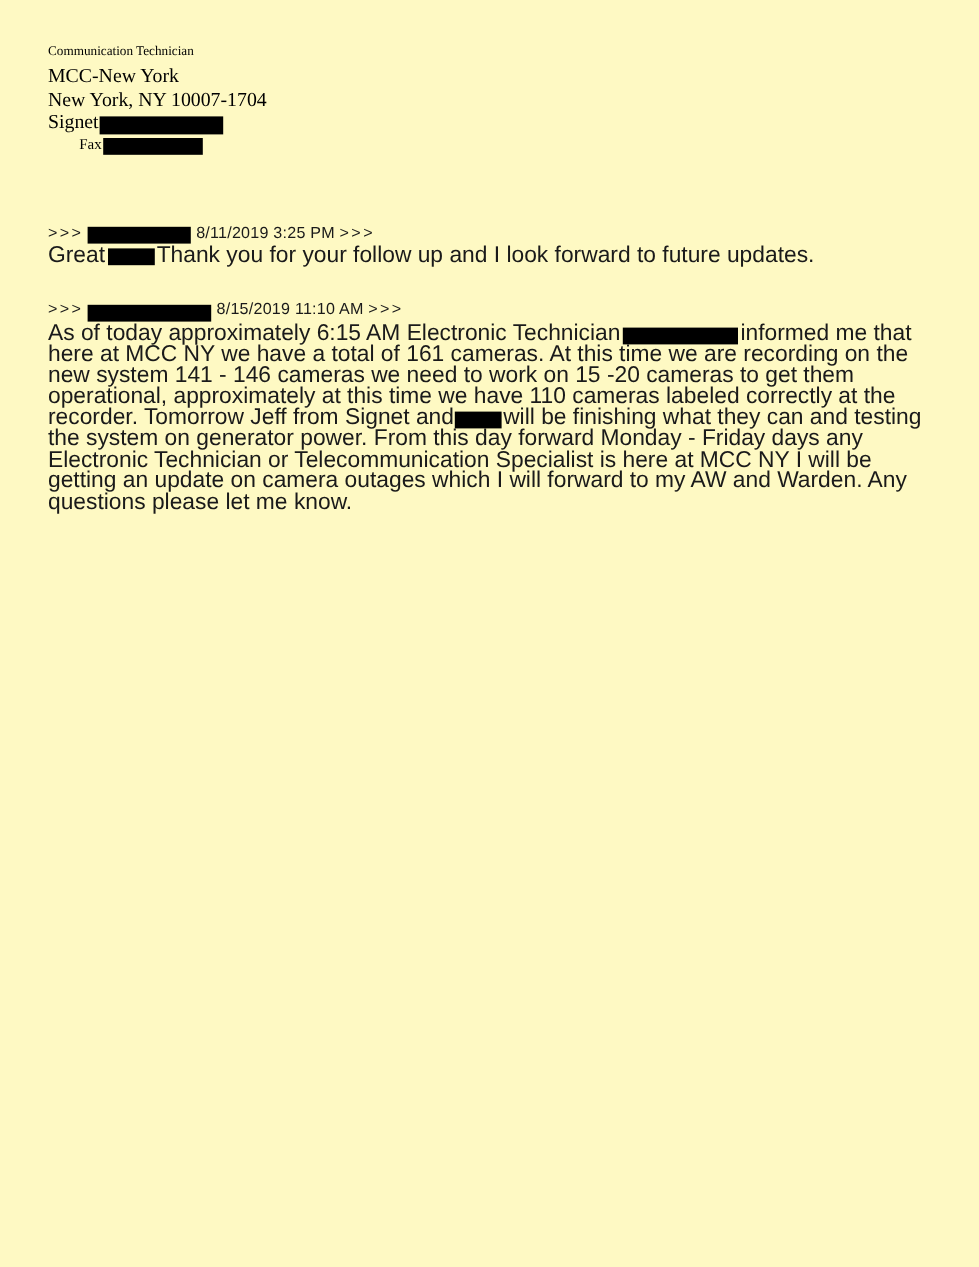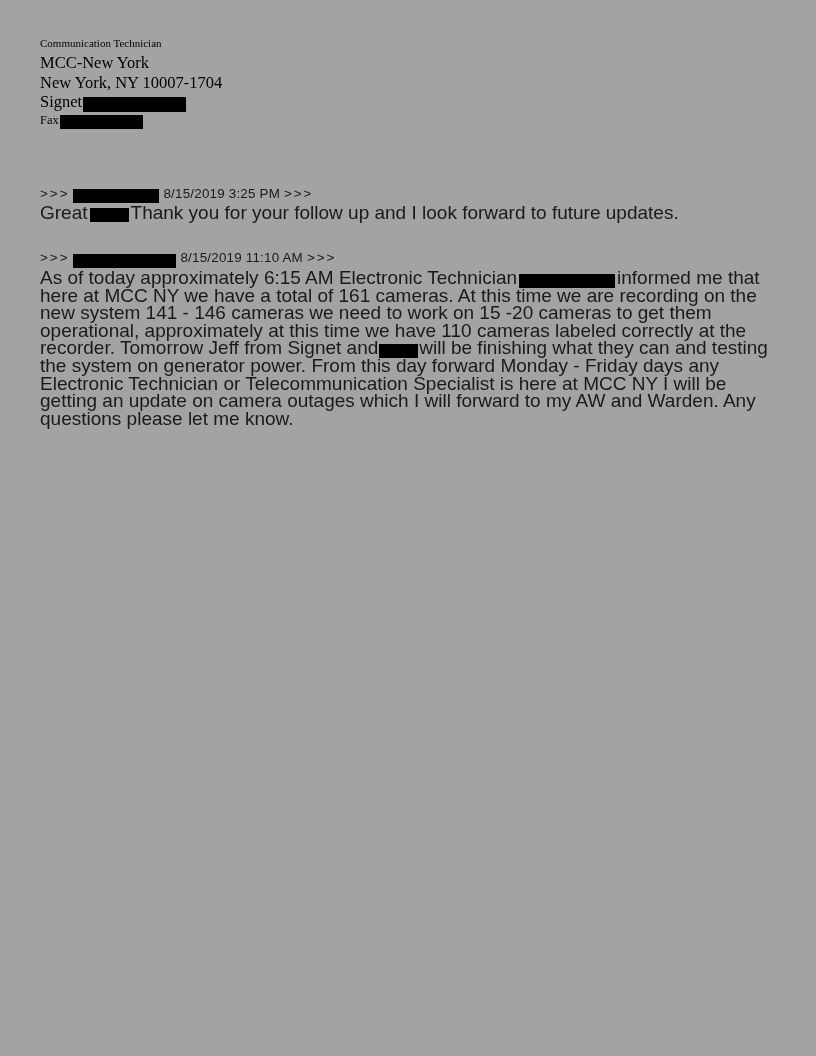--- a/index.html
+++ b/index.html
@@ -4,21 +4,21 @@
 <style>
   html, body {
     margin: 0;
     padding: 0;
     background: #ffffff;
   }
   .page {
     position: relative;
     width: 816px;
     height: 1056px;
-    background: #a3a3a3;
+    background: #fef9c3;
     overflow: hidden;
     font-family: "Liberation Sans", sans-serif;
     color: #000000;
   }
   .doc-body {
     position: absolute;
     left: 40px;
     top: 36px;
     width: 732px;
   }
@@ -34,20 +34,21 @@
     margin-bottom: 2px;
   }
   .sig-line {
     font-size: 16.5px;
     line-height: 19.5px;
     white-space: nowrap;
   }
   .sig-line.small {
     font-size: 12.5px;
     line-height: 17px;
+    margin-left: 26px;
   }
   .redact {
     display: inline-block;
     background: #000000;
     vertical-align: middle;
     border-radius: 0;
   }
   .redact-phone { width: 103px; height: 15px; margin-left: 1px; position: relative; top: 1px; }
   .redact-fax   { width: 83px;  height: 14px; margin-left: 1px; position: relative; top: 1px; }
 
@@ -99,21 +100,21 @@
       <div class="sig-title">Communication Technician</div>
       <div class="sig-line">MCC-New York</div>
       <div class="sig-line">New York, NY 10007-1704</div>
       <div class="sig-line"><span>Signet</span><span class="redact redact-phone"></span></div>
       <div class="sig-line small"><span>Fax</span><span class="redact redact-fax"></span></div>
     </div>
 
     <div class="thread">
 
       <div class="msg1">
-        <div class="msg-header"><span class="chev">&gt;&gt;&gt;</span><span class="redact redact-name1"></span><span>8/15/2019 3:25 PM</span> <span class="chev">&gt;&gt;&gt;</span></div>
+        <div class="msg-header"><span class="chev">&gt;&gt;&gt;</span><span class="redact redact-name1"></span><span>8/11/2019 3:25 PM</span> <span class="chev">&gt;&gt;&gt;</span></div>
         <div class="msg-body first"><span>Great</span><span class="redact redact-inline-sm"></span><span>Thank you for your follow up and I look forward to future updates.</span></div>
       </div>
 
       <div class="msg2">
         <div class="msg-header"><span class="chev">&gt;&gt;&gt;</span><span class="redact redact-name2"></span><span>8/15/2019 11:10 AM</span> <span class="chev">&gt;&gt;&gt;</span></div>
         <div class="msg-body msg2-body"><span>As of today approximately 6:15 AM Electronic Technician</span><span class="redact redact-inline-lg"></span><span>informed me that here at MCC NY we have a total of 161 cameras. At this time we are recording on the new system 141 - 146 cameras we need to work on 15 -20 cameras to get them operational, approximately at  this time we have 110 cameras labeled correctly at the recorder. Tomorrow Jeff from Signet and</span><span class="redact redact-inline-md"></span><span>will be finishing what they can and testing the system on generator power. From this day forward Monday - Friday days any Electronic Technician or Telecommunication Specialist is here at MCC NY I will be getting an update on camera outages which I will forward to my AW and Warden. Any questions please let me know.</span></div>
       </div>
 
     </div>
 

